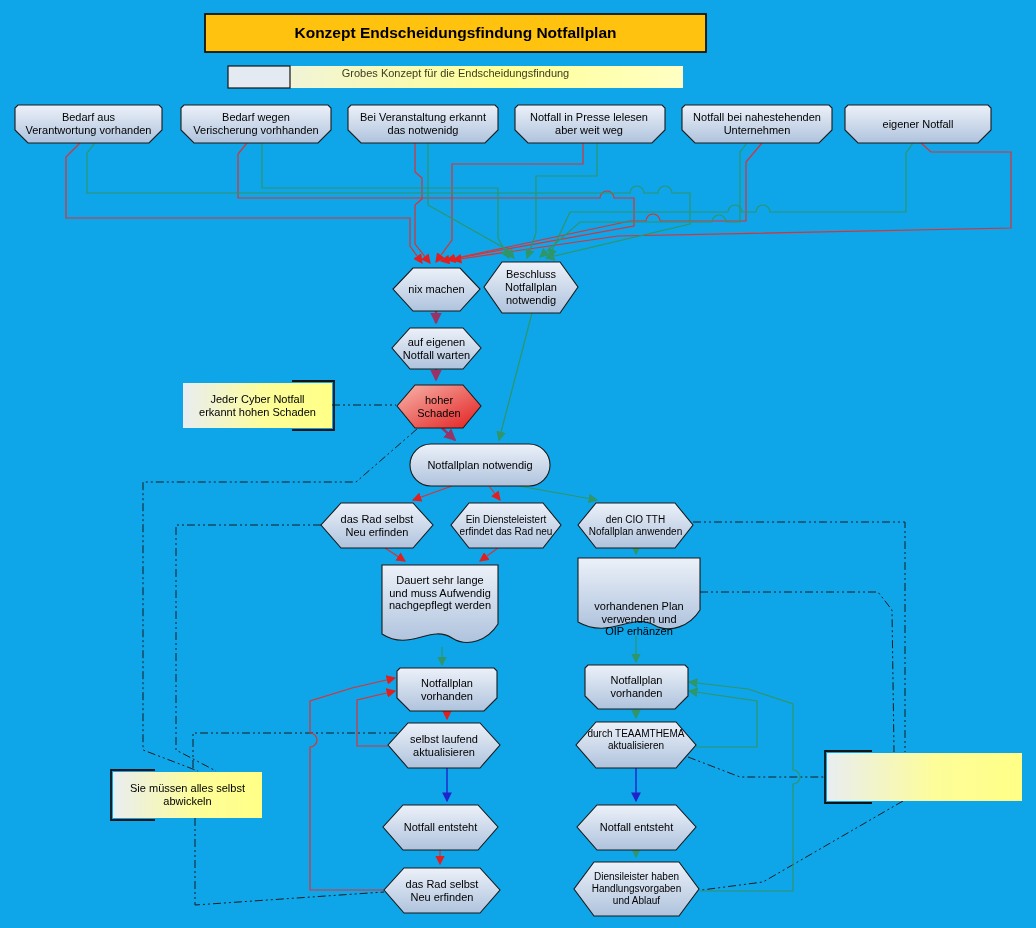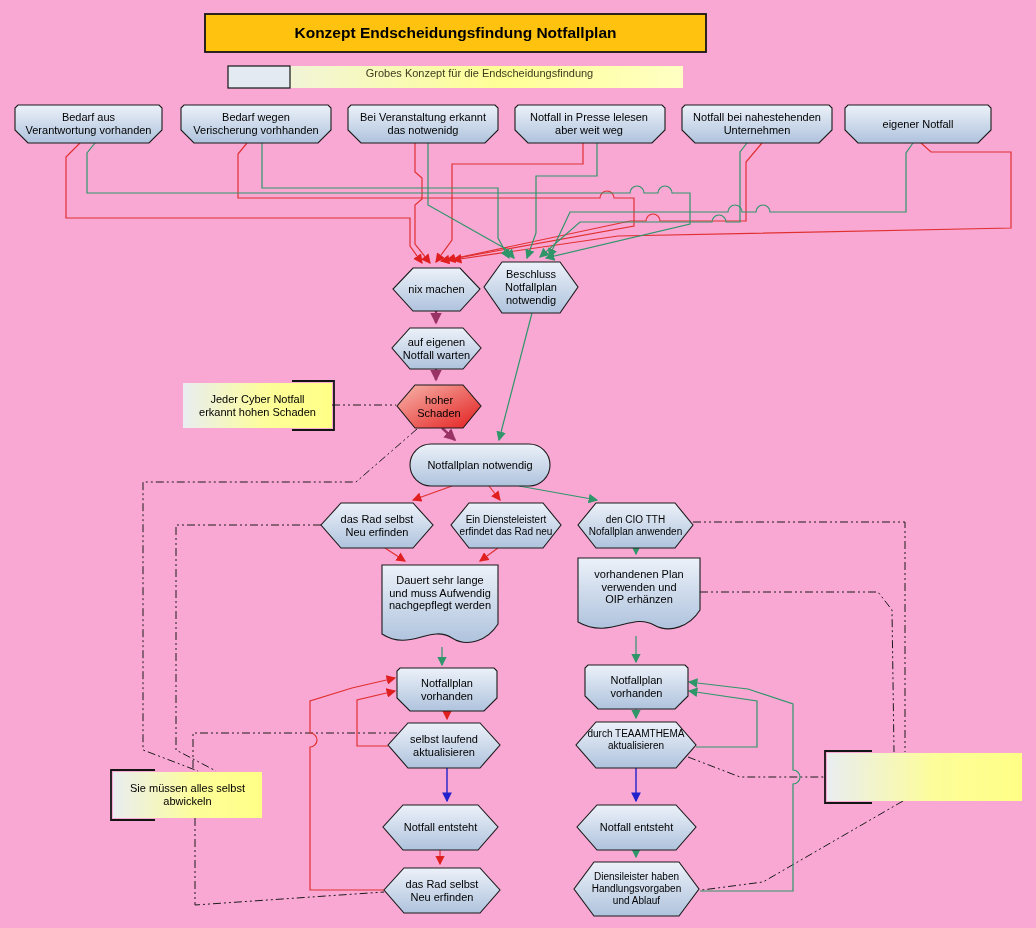--- a/index.html
+++ b/index.html
@@ -1,16 +1,16 @@
 <!DOCTYPE html>
 <html><head>
 <meta charset="utf-8">
 <style>
   html,body{margin:0;padding:0;background:#fff;}
-  #stage{position:relative;width:1036px;height:928px;background:#f9a8d4;overflow:hidden;
+  #stage{position:relative;width:1036px;height:928px;background:#0ea5e9;overflow:hidden;
          font-family:"Liberation Sans",sans-serif;}
   #wires{position:absolute;left:0;top:0;z-index:1;}
   .lbl{position:absolute;display:flex;align-items:center;justify-content:center;
        text-align:center;font-size:11px;line-height:1.18;color:#000;
        white-space:pre-line;z-index:2;pointer-events:none;}
   .sm{font-size:10px;}
   .title-lbl{font-weight:bold;font-size:15.5px;}
   .legend-lbl{font-size:11px;color:#3c3c20;}
 </style>
 </head>
@@ -149,21 +149,21 @@
     <rect x="183" y="383" width="149" height="45" fill="url(#gYel)"></rect>
     <path d="M292,381 H334 V430 H292" fill="none" stroke="#141414" stroke-width="1.8"></path>
     <rect x="113" y="772" width="149" height="46" fill="url(#gYel)"></rect>
     <path d="M155,770 H111 V820 H155" fill="none" stroke="#141414" stroke-width="1.8"></path>
     <rect x="827" y="753" width="195" height="48" fill="url(#gYel)"></rect>
     <path d="M872,751 H825 V803 H872" fill="none" stroke="#141414" stroke-width="1.8"></path>
   </g>
 </svg>
 
 <div class="lbl title-lbl" style="left:205px;top:14px;width:501px;height:38px;">Konzept Endscheidungsfindung Notfallplan</div>
-<div class="lbl legend-lbl" style="left:228px;top:66px;width:455px;height:14px;padding-left:24px;">Grobes Konzept für die Endscheidungsfindung</div>
+<div class="lbl legend-lbl" style="left:228px;top:66px;width:455px;height:14px;">Grobes Konzept für die Endscheidungsfindung</div>
 
 <div class="lbl" style="left:15px;top:105px;width:147px;height:38px;">Bedarf aus
 Verantwortung vorhanden</div>
 <div class="lbl" style="left:348px;top:105px;width:150px;height:38px;">Bei Veranstaltung erkannt
 das notwenidg</div>
 <div class="lbl" style="left:181px;top:105px;width:150px;height:38px;">Bedarf wegen
 Verischerung vorhhanden</div>
 <div class="lbl" style="left:515px;top:105px;width:148px;height:38px;">Notfall in Presse lelesen
 aber weit weg</div>
 <div class="lbl" style="left:682px;top:105px;width:150px;height:38px;">Notfall bei nahestehenden
@@ -181,21 +181,21 @@
 <div class="lbl" style="left:410px;top:444px;width:140px;height:42px;text-align:right;">Notfallplan notwendig</div>
 <div class="lbl" style="left:321px;top:503px;width:112px;height:45px;">das Rad selbst
 Neu erfinden</div>
 <div class="lbl sm" style="left:451px;top:503px;width:110px;height:45px;">Ein Diensteleistert
 erfindet das Rad neu</div>
 <div class="lbl sm" style="left:578px;top:503px;width:115px;height:45px;">den CIO TTH
 Nofallplan  anwenden</div>
 <div class="lbl" style="left:382px;top:565px;width:116px;height:70px;padding-bottom:14px;box-sizing:border-box;">Dauert sehr lange
 und muss Aufwendig
 nachgepflegt werden</div>
-<div class="lbl" style="left:578px;top:558px;width:122px;height:64px;padding-bottom:6px;box-sizing:border-box;">vorhandenen Plan
+<div class="lbl" style="left:578px;top:590px;width:122px;height:64px;padding-bottom:6px;box-sizing:border-box;">vorhandenen Plan
 verwenden und
 OIP erhänzen</div>
 <div class="lbl" style="left:397px;top:668px;width:100px;height:43px;">Notfallplan
 vorhanden</div>
 <div class="lbl" style="left:585px;top:665px;width:103px;height:44px;">Notfallplan
 vorhanden</div>
 <div class="lbl" style="left:388px;top:723px;width:112px;height:45px;">selbst laufend
 aktualisieren</div>
 <div class="lbl sm" style="left:576px;top:722px;width:120px;height:36px;">durch TEAAMTHEMA
 aktualisieren</div>

